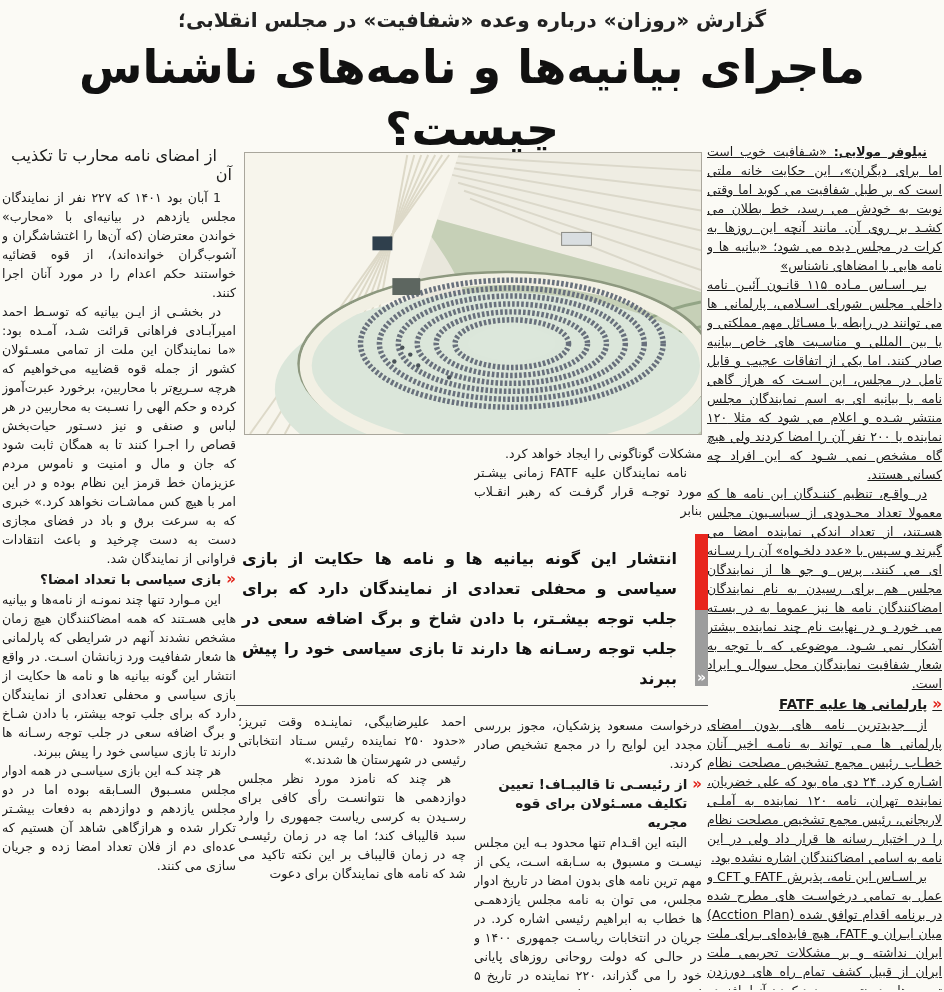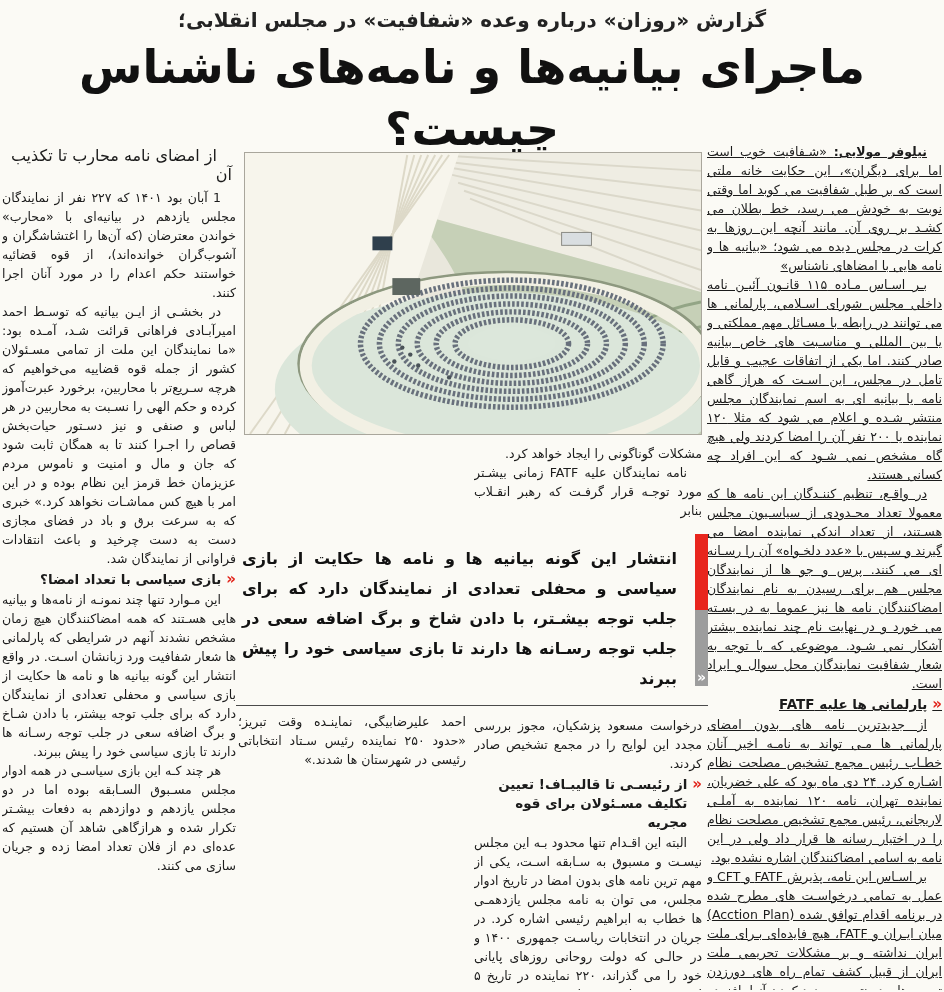--- a/index.html
+++ b/index.html
@@ -159,20 +159,21 @@
     <p class="para noindent">درخواست مسعود پزشکیان، مجوز بررسی مجدد این لوایح را در مجمع تشخیص صادر کردند.</p>
     <h3 class="shead">
       <span class="mk">«</span>
       <span class="shead-text">از رئیسـی تا قالیبـاف! تعیین تکلیف مسـئولان برای قوه مجریه</span>
     </h3>
     <p class="para">البته این اقـدام تنها محدود بـه این مجلس نیسـت و مسبوق به سـابقه اسـت، یکی از مهم ترین نامه های بدون امضا در تاریخ ادوار مجلس، می توان به نامه مجلس یازدهمـی ها خطاب به ابراهیم رئیسی اشاره کرد. در جریان در انتخابات ریاسـت جمهوری ۱۴۰۰ و در حالـی که دولت روحانی روزهای پایانی خود را می گذراند، ۲۲۰ نماینده در تاریخ ۵ اردیبهشـت مـاه ۱۴۰۰ طی</p>
   </section>
 
   <section class="col col3l">
     <p class="para noindent">احمد علیرضابیگی، نماینـده وقت تبریز؛ «حدود ۲۵۰ نماینده رئیس سـتاد انتخاباتی رئیسی در شهرستان ها شدند.»</p>
+    <p class="para">هر چند که نامزد مورد نظر مجلس دوازدهمی ها نتوانسـت رأی کافی برای رسـیدن به کرسی ریاست جمهوری را وارد سبد قالیباف کند؛ اما چه در زمان رئیسـی چه در زمان قالیباف بر این نکته تاکید می شد که نامه های نمایندگان برای دعوت</p>
   </section>
 
   <section class="col col4">
     <p class="subline">از امضای نامه محارب تا تکذیب آن</p>
     <p class="para">1 آبان بود ۱۴۰۱ که ۲۲۷ نفر از نمایندگان مجلس یازدهم در بیانیه‌ای با «محارب» خواندن معترضان (که آن‌ها را اغتشاشگران و آشوب‌گران خوانده‌اند)، از قوه قضائیه خواستند حکم اعدام را در مورد آنان اجرا کنند.</p>
     <p class="para">در بخشـی از ایـن بیانیه که توسـط احمد امیرآبـادی فراهانی قرائت شـد، آمـده بود: «ما نمایندگان این ملت از تمامی مسـئولان کشور از جمله قوه قضاییه می‌خواهیم که هرچه سـریع‌تر با محاربین، برخورد عبرت‌آموز کرده و حکم الهی را نسـبت به محاربین در هر لباس و صنفی و نیز دسـتور حیات‌بخش قصاص را اجـرا کنند تا به همگان ثابت شود که جان و مال و امنیت و ناموس مردم عزیزمان خط قرمز این نظام بوده و در این امر با هیچ کس مماشـات نخواهد کرد.» خبری که به سرعت برق و باد در فضای مجازی دست به دست چرخید و باعث انتقادات فراوانی از نمایندگان شد.</p>
     <h3 class="shead">
       <span class="mk">«</span>
       <span class="shead-text">بازی سیاسی با تعداد امضا؟</span>
     </h3>

